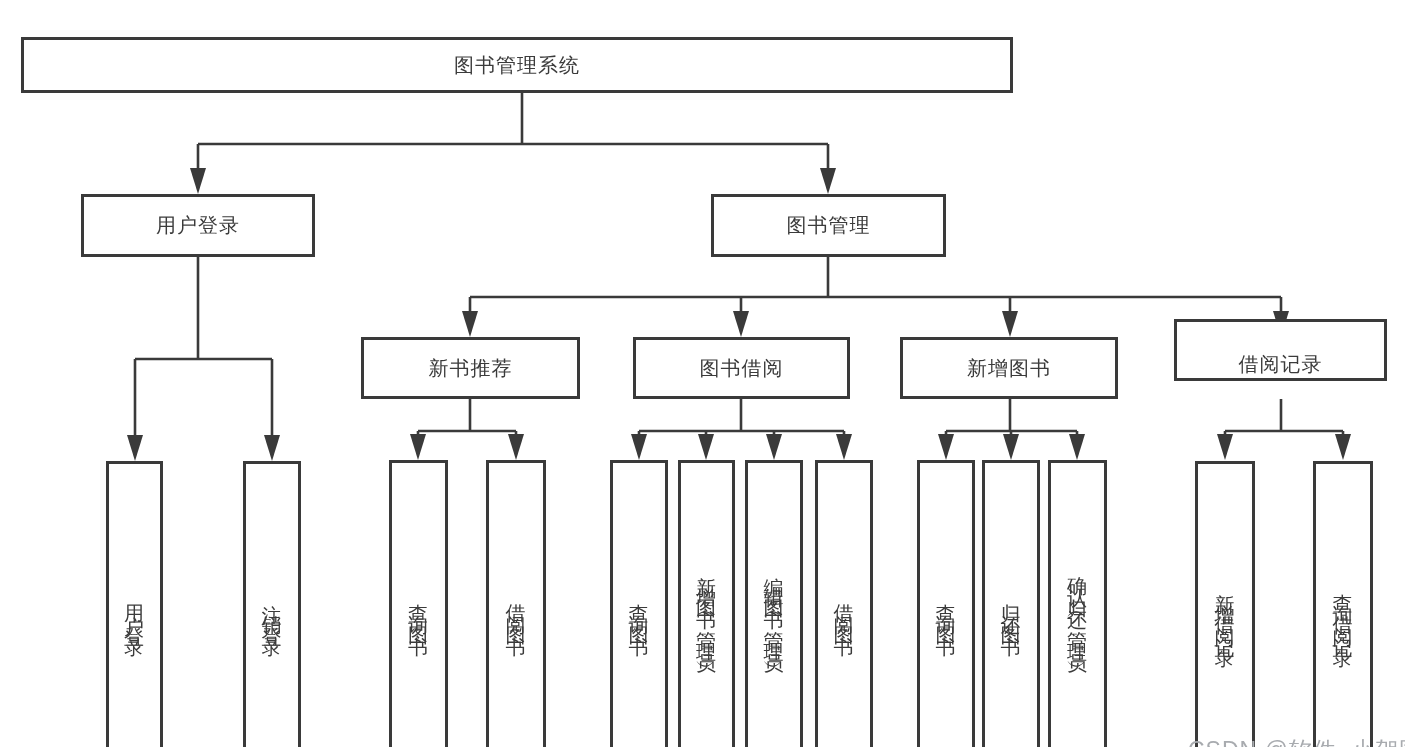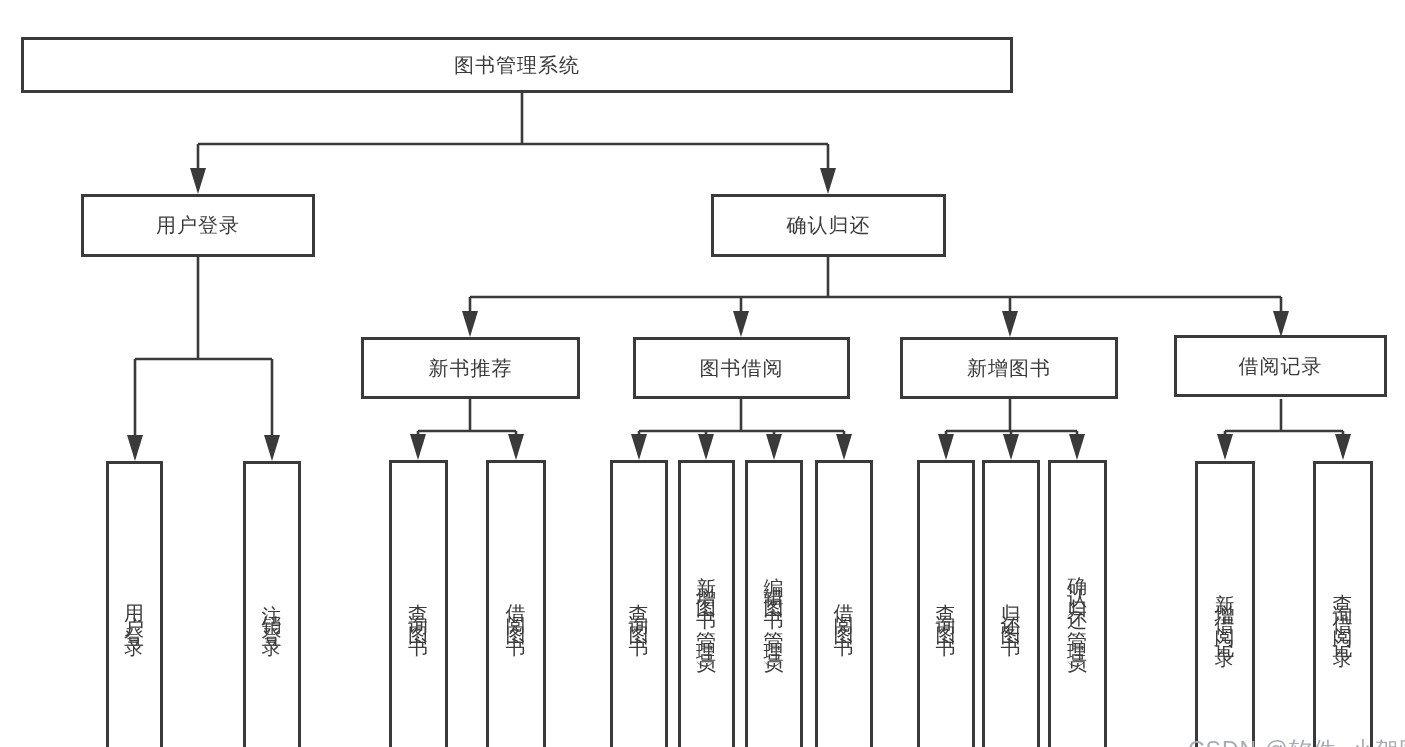--- a/index.html
+++ b/index.html
@@ -122,33 +122,33 @@
   </svg>
 
   <div class="node" style="left:21px; top:13px; width:992px; height:56px;">
     <span>图书管理系统</span>
   </div>
 
   <div class="node" style="left:81px; top:170px; width:234px; height:63px;">
     <span>用户登录</span>
   </div>
   <div class="node" style="left:711px; top:170px; width:235px; height:63px;">
-    <span>确认归还</span>
+    <span>图书管理</span>
   </div>
 
   <div class="node" style="left:633px; top:313px; width:217px; height:62px;">
     <span>图书借阅</span>
   </div>
   <div class="node" style="left:361px; top:313px; width:219px; height:62px;">
     <span>新书推荐</span>
   </div>
   <div class="node" style="left:900px; top:313px; width:218px; height:62px;">
     <span>新增图书</span>
   </div>
-  <div class="node" style="left:1174px; top:311px; width:213px; height:62px;">
+  <div class="node" style="left:1174px; top:295px; width:213px; height:62px;align-items:flex-end;">
     <span>借阅记录</span>
   </div>
 
   <div class="node leaf" style="left:106px; top:437px; width:57px; height:299px;">
     <span class="vtext">用户登录</span>
   </div>
   <div class="node leaf" style="left:243px; top:437px; width:58px; height:299px;">
     <span class="vtext">注销登录</span>
   </div>
 

